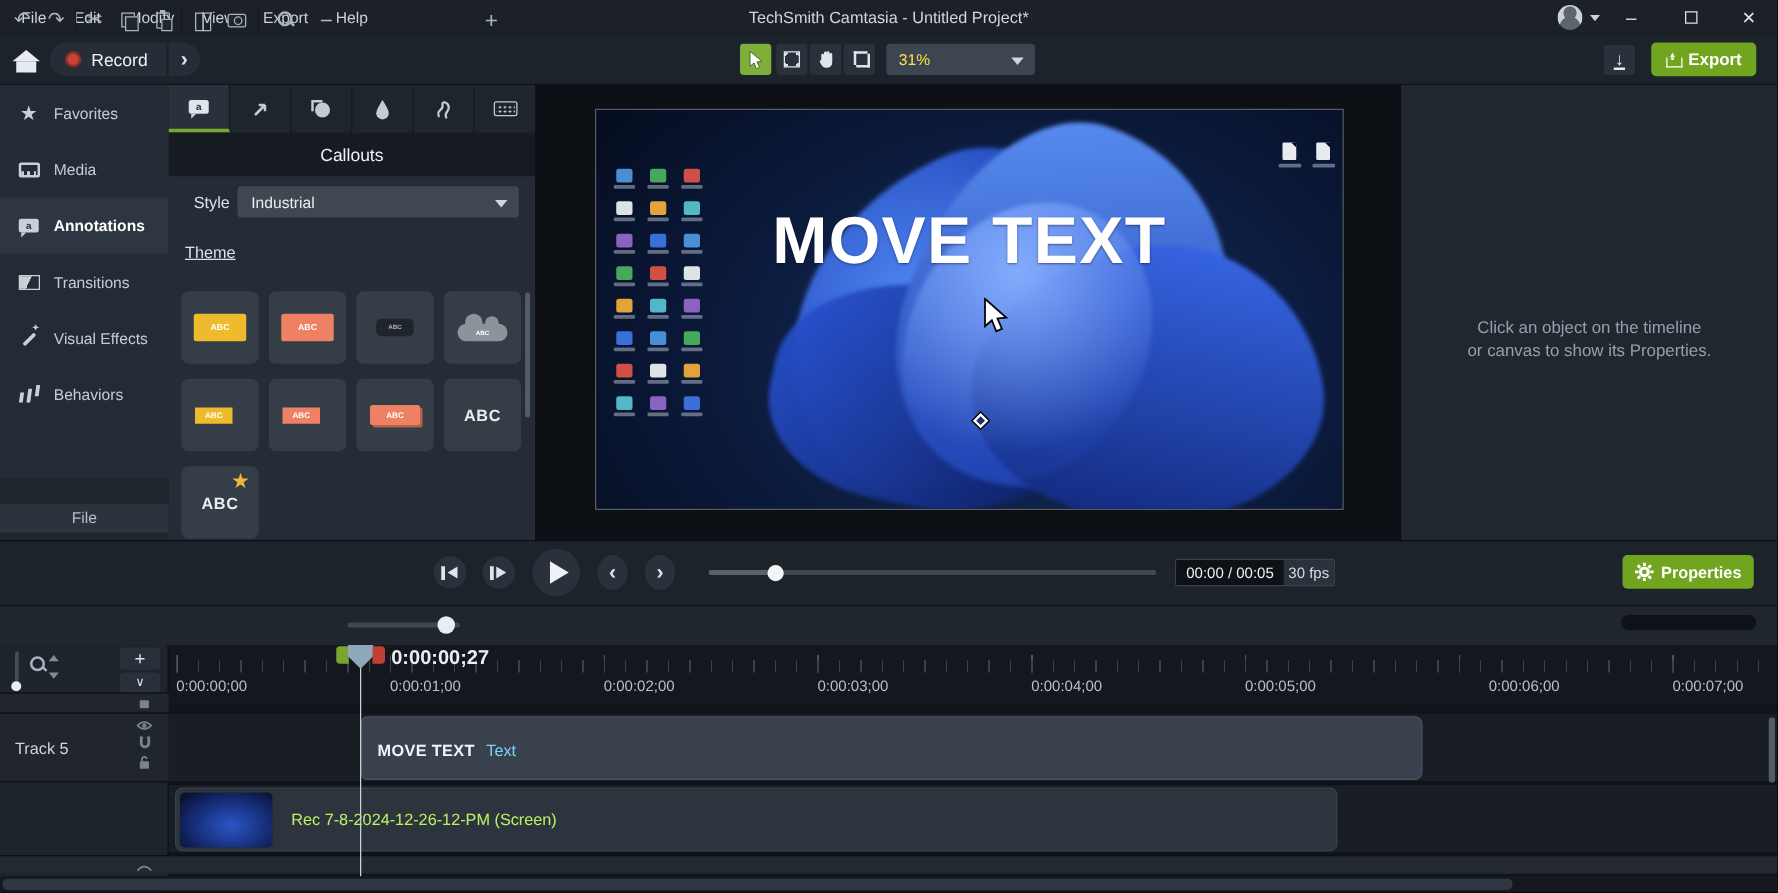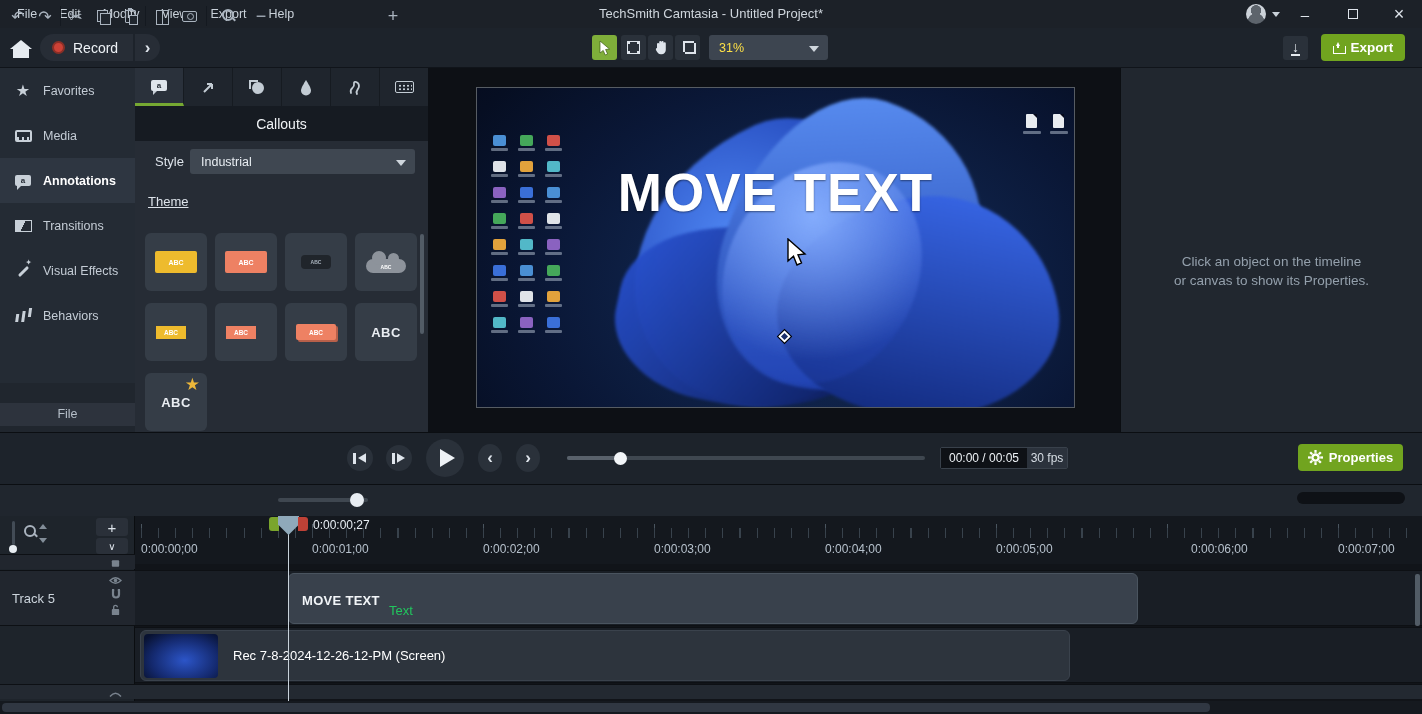--- a/index.html
+++ b/index.html
@@ -189,34 +189,34 @@
   .ruler-label:nth-of-type(7){left:1056px}.ruler-label:nth-of-type(8){left:1203px}
   .row-sliver-top { position:absolute; left:0; top:38px; width:135px; height:15px; background:#21262e; border-top:1px solid #0d1014; }
   .track-row { position:absolute; left:0; width:1422px; height:56px; }
   .track-header { position:absolute; left:0; top:0; width:135px; height:56px; background:#21262e; border-top:1px solid #0d1014; border-bottom:1px solid #0d1014; }
   .track-name { position:absolute; left:12px; top:20px; font-size:13px; color:#ccd4dc; }
   .th-icons { position:absolute; left:109px; top:5px; display:flex; flex-direction:column; gap:4px; align-items:center; }
   .track-content { position:absolute; left:135px; top:0; width:1287px; height:56px; background:#191e25; border-top:1px solid #0d1014; border-bottom:1px solid #0d1014; }
   .clip { position:absolute; top:2px; height:51px; border-radius:6px; cursor:pointer; }
   .clip-text { left:153px; width:850px; background:#39414c; border:1px solid #4a545f; }
   .clip-title { position:absolute; left:13px; top:19px; font-size:13px; font-weight:bold; color:#f2f5f8; letter-spacing:.3px; }
-  .clip-sub { position:absolute; left:100px; top:29px; font-size:13px; color:#22c55e; }
+  .clip-sub { position:absolute; left:100px; top:19px; font-size:13px; color:#7dd3fc; }
   .clip-media { left:5px; width:930px; background:#2d343d; border:1px solid #3a424c; }
   .clip-thumb { position:absolute; left:3px; top:3px; width:74px; height:44px; border-radius:4px; overflow:hidden;
     background:radial-gradient(ellipse 60px 40px at 55% 60%, #2c55c8 0%, #14296e 55%, #081231 85%), #081231; }
-  .clip-media-label { position:absolute; left:92px; top:17px; font-size:13px; color:#ffffff; }
+  .clip-media-label { position:absolute; left:92px; top:17px; font-size:13px; color:#bef264; }
   .row-sliver-bottom { position:absolute; left:0; top:168px; width:1422px; height:15px; background:#232931; border-top:1px solid #0d1014; }
   .hscroll { position:absolute; left:0; top:185px; width:1422px; height:13px; background:#15191f; }
   .hscroll-handle { position:absolute; left:2px; top:2px; width:1208px; height:9px; background:#303742; border-radius:4px; cursor:grab; }
   .vscroll-handle { position:absolute; left:1415px; top:58px; width:5px; height:52px; background:#525c66; border-radius:2px; cursor:grab; }
   .playhead-line { position:absolute; left:288px; top:0; width:1px; height:185px; background:#c9d3db; z-index:5; }
   .ph-green { position:absolute; left:269px; top:1px; width:10px; height:14px; background:#7aa52c; border-radius:3px 0 0 3px; cursor:grab; z-index:6; }
   .ph-head { position:absolute; left:278px; top:0; width:21px; height:19px; background:#8fa9ba; clip-path:polygon(0 0,100% 0,100% 45%,50% 100%,0 45%); cursor:grab; z-index:6; }
   .ph-red { position:absolute; left:298px; top:1px; width:10px; height:14px; background:#bf4136; border-radius:0 3px 3px 0; cursor:grab; z-index:6; }
-  .ph-time { position:absolute; left:313px; top:2px; font-size:12px; color:#e8eef4; z-index:6; }
+  .ph-time { position:absolute; left:313px; top:2px; font-size:16px; color:#e8eef4; z-index:6;font-weight:bold; }
   svg { display:block; }
 </style>
 </head>
 <body>
 
 <div class="app">
 
   <div class="titlebar">
     <div class="menus">
       <span class="menu">File</span>

